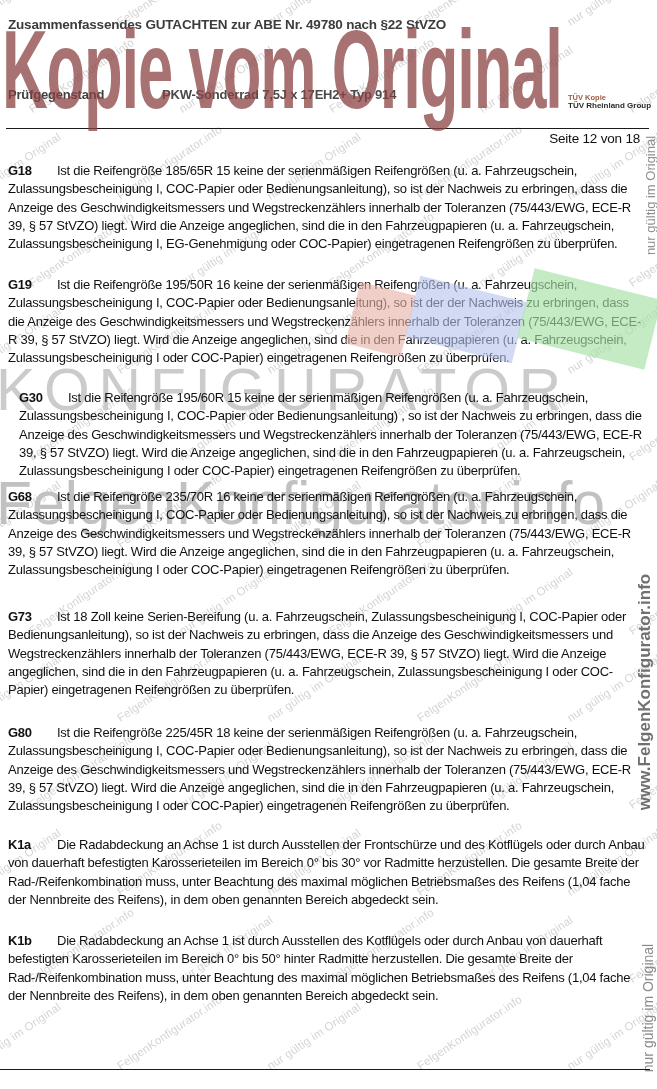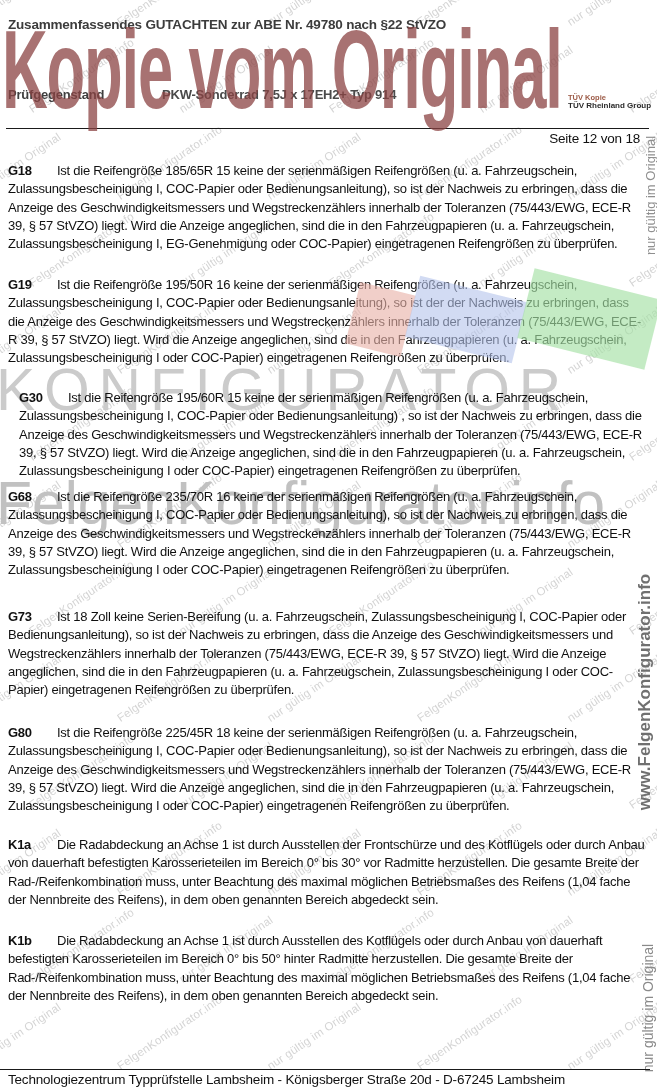--- a/index.html
+++ b/index.html
@@ -146,21 +146,20 @@
   <div class="doc para" id="p0"><span class="pcode">G18</span><span>Ist die Reifengröße 185/65R 15 keine der serienmäßigen Reifengrößen (u. a. Fahrzeugschein, Zulassungsbescheinigung I, COC-Papier oder Bedienungsanleitung), so ist der Nachweis zu erbringen, dass die Anzeige des Geschwindigkeitsmessers und Wegstreckenzählers innerhalb der Toleranzen (75/443/EWG, ECE-R 39, § 57 StVZO) liegt. Wird die Anzeige angeglichen, sind die in den Fahrzeugpapieren (u. a. Fahrzeugschein, Zulassungsbescheinigung I, EG-Genehmigung oder COC-Papier) eingetragenen Reifengrößen zu überprüfen.</span></div>
   <div class="doc para" id="p1"><span class="pcode">G19</span><span>Ist die Reifengröße 195/50R 16 keine der serienmäßigen Reifengrößen (u. a. Fahrzeugschein, Zulassungsbescheinigung I, COC-Papier oder Bedienungsanleitung), so ist der der Nachweis zu erbringen, dass die Anzeige des Geschwindigkeitsmessers und Wegstreckenzählers innerhalb der Toleranzen (75/443/EWG, ECE-R 39, § 57 StVZO) liegt. Wird die Anzeige angeglichen, sind die in den Fahrzeugpapieren (u. a. Fahrzeugschein, Zulassungsbescheinigung I oder COC-Papier) eingetragenen Reifengrößen zu überprüfen.</span></div>
   <div class="doc para" id="p2"><span class="pcode">G30</span><span>Ist die Reifengröße 195/60R 15 keine der serienmäßigen Reifengrößen (u. a. Fahrzeugschein, Zulassungsbescheinigung I, COC-Papier oder Bedienungsanleitung) , so ist der Nachweis zu erbringen, dass die Anzeige des Geschwindigkeitsmessers und Wegstreckenzählers innerhalb der Toleranzen (75/443/EWG, ECE-R 39, § 57 StVZO) liegt. Wird die Anzeige angeglichen, sind die in den Fahrzeugpapieren (u. a. Fahrzeugschein, Zulassungsbescheinigung I oder COC-Papier) eingetragenen Reifengrößen zu überprüfen.</span></div>
   <div class="doc para" id="p3"><span class="pcode">G68</span><span>Ist die Reifengröße 235/70R 16 keine der serienmäßigen Reifengrößen (u. a. Fahrzeugschein, Zulassungsbescheinigung I, COC-Papier oder Bedienungsanleitung), so ist der Nachweis zu erbringen, dass die Anzeige des Geschwindigkeitsmessers und Wegstreckenzählers innerhalb der Toleranzen (75/443/EWG, ECE-R 39, § 57 StVZO) liegt. Wird die Anzeige angeglichen, sind die in den Fahrzeugpapieren (u. a. Fahrzeugschein, Zulassungsbescheinigung I oder COC-Papier) eingetragenen Reifengrößen zu überprüfen.</span></div>
   <div class="doc para" id="p4"><span class="pcode">G73</span><span>Ist 18 Zoll keine Serien-Bereifung (u. a. Fahrzeugschein, Zulassungsbescheinigung I, COC-Papier oder Bedienungsanleitung), so ist der Nachweis zu erbringen, dass die Anzeige des Geschwindigkeitsmessers und Wegstreckenzählers innerhalb der Toleranzen (75/443/EWG, ECE-R 39, § 57 StVZO) liegt. Wird die Anzeige angeglichen, sind die in den Fahrzeugpapieren (u. a. Fahrzeugschein, Zulassungsbescheinigung I oder COC-Papier) eingetragenen Reifengrößen zu überprüfen.</span></div>
   <div class="doc para" id="p5"><span class="pcode">G80</span><span>Ist die Reifengröße 225/45R 18 keine der serienmäßigen Reifengrößen (u. a. Fahrzeugschein, Zulassungsbescheinigung I, COC-Papier oder Bedienungsanleitung), so ist der Nachweis zu erbringen, dass die Anzeige des Geschwindigkeitsmessers und Wegstreckenzählers innerhalb der Toleranzen (75/443/EWG, ECE-R 39, § 57 StVZO) liegt. Wird die Anzeige angeglichen, sind die in den Fahrzeugpapieren (u. a. Fahrzeugschein, Zulassungsbescheinigung I oder COC-Papier) eingetragenen Reifengrößen zu überprüfen.</span></div>
   <div class="doc para" id="p6"><span class="pcode">K1a</span><span>Die Radabdeckung an Achse 1 ist durch Ausstellen der Frontschürze und des Kotflügels oder durch Anbau von dauerhaft befestigten Karosserieteilen im Bereich 0° bis 30° vor Radmitte herzustellen. Die gesamte Breite der Rad-/Reifenkombination muss, unter Beachtung des maximal möglichen Betriebsmaßes des Reifens (1,04 fache der Nennbreite des Reifens), in dem oben genannten Bereich abgedeckt sein.</span></div>
   <div class="doc para" id="p7"><span class="pcode">K1b</span><span>Die Radabdeckung an Achse 1 ist durch Ausstellen des Kotflügels oder durch Anbau von dauerhaft befestigten Karosserieteilen im Bereich 0° bis 50° hinter Radmitte herzustellen. Die gesamte Breite der Rad-/Reifenkombination muss, unter Beachtung des maximal möglichen Betriebsmaßes des Reifens (1,04 fache der Nennbreite des Reifens), in dem oben genannten Bereich abgedeckt sein.</span></div>
 
   <div class="doc" id="ftr-rule"></div>
-  <div class="doc" id="ftr-text">Technologiezentrum Typprüfstelle Lambsheim - Königsberger Straße 20d - D-67245 Lambsheim</div>
 
   <div class="band" id="band-pink" style="background: rgba(233, 178, 168, 0.62);"></div>
   <div class="band" id="band-blue" style="background: rgba(180, 195, 235, 0.6);"></div>
   <div class="band" id="band-green" style="background: rgba(165, 225, 165, 0.65);"></div>
 
   <div id="wm-kopie" style="color: rgba(139, 67, 67, 0.75);">Kopie vom Original</div>
 
 </div>
 
 </body></html>

